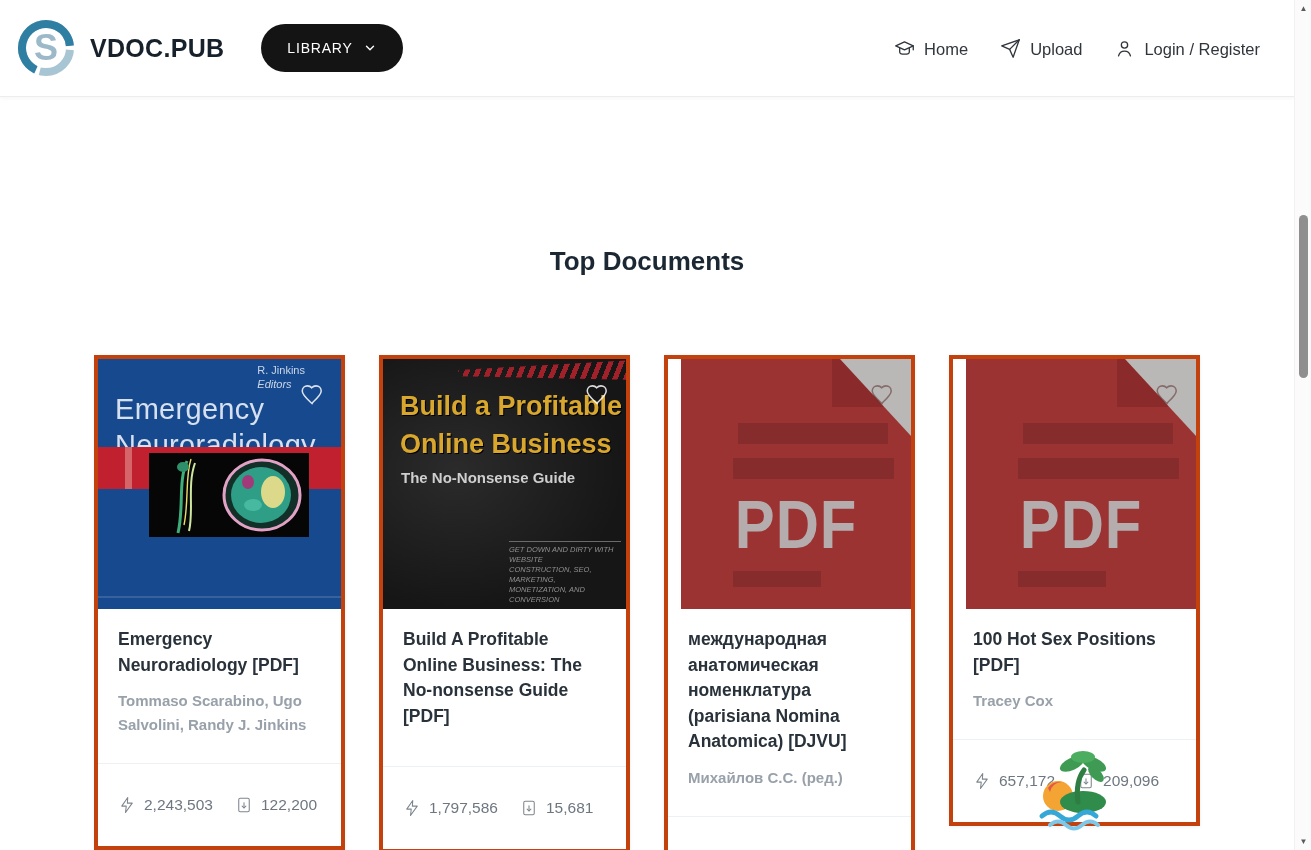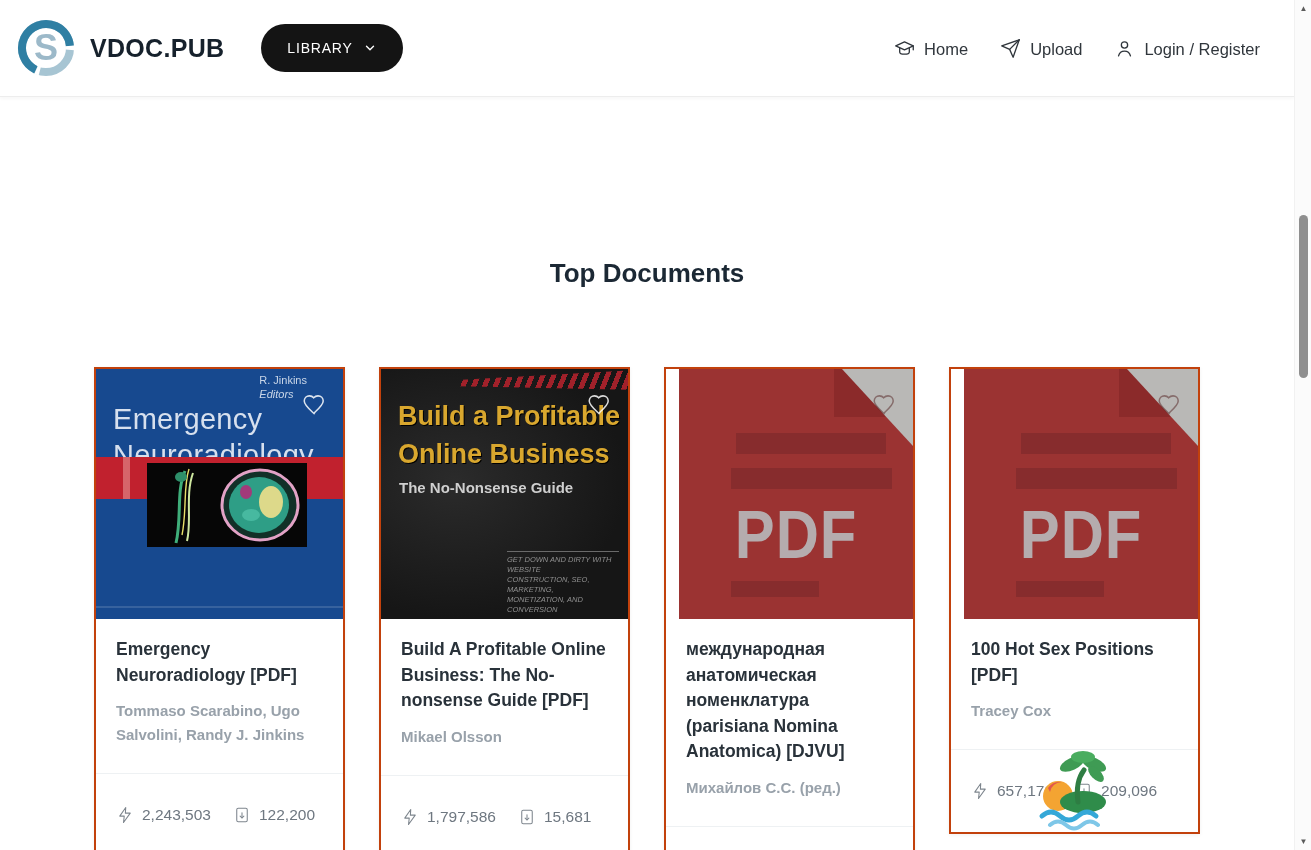--- a/index.html
+++ b/index.html
@@ -23,24 +23,24 @@
            font-family:inherit; cursor:pointer; }
   .nav { margin-left:auto; display:flex; align-items:center; gap:32px; }
   .nav-item { display:flex; align-items:flex-end; gap:9px; font-size:16.5px;
            color:#30363c; cursor:pointer; }
   .nav-item svg { width:21px; height:21px; stroke:#2f353b; fill:none;
            stroke-width:1.5; stroke-linecap:round; stroke-linejoin:round; }
 
   
   main { padding-top:145px; }
   .section-title { text-align:center; font-size:26px; font-weight:bold;
-           color:#1b2834; margin:16px 0 78px; }
+           color:#1b2834; margin:4px 0 78px; }
   .cards { width:1106px; margin:0 auto; display:flex; gap:34px;
            align-items:flex-start; }
-  .card { width:251px; background:#fff; border:2px solid #c2410c;
+  .card { width:251px; background:#fff; border:4px solid #c2410c;
           box-shadow:0 1px 4px rgba(0,0,0,.06); }
   .cover { height:250px; position:relative; overflow:hidden; cursor:pointer; }
   .heart-btn { position:absolute; top:22px; right:16px; width:26px; height:26px;
           cursor:pointer; z-index:5; }
   .heart-btn svg { width:26px; height:26px; fill:none; stroke-width:1.4; }
   .heart-light svg { stroke:rgba(255,255,255,.85); }
   .heart-dark  svg { stroke:rgba(70,15,15,.45); }
 
   .card-body { padding:18px 20px 26px;font-weight:bold; }
   .card-title { font-size:17.5px; line-height:25.5px; color:#29323a;
@@ -234,21 +234,20 @@
             <div>MONETIZATION, AND CONVERSION</div>
           </div>
           <div class="heart-btn heart-light">
             <svg viewBox="0 0 24 24">
               <path d="M12 20.8 l-1.3-1.2 C6 15.4 3 12.6 3 9.3 3 6.6 5.1 4.5 7.8 4.5 c1.5 0 3 .7 3.9 1.8 1-1.1 2.4-1.8 4-1.8 2.7 0 4.8 2.1 4.8 4.8 0 3.3-3 6.1-7.7 10.3 z"></path>
             </svg>
           </div>
         </div>
         <div class="card-body">
           <div class="card-title">Build A Profitable Online Business: The No-nonsense Guide [PDF]</div>
-          <div class="card-authors">Mikael Olsson</div>
         </div>
         <div class="card-footer">
           <div class="stat">
             <svg viewBox="0 0 24 24">
               <path d="M13 2 L5 13.5 h6 L10 22 19 9.5 h-6.5 z"></path>
             </svg>
             <span>1,797,586</span>
           </div>
           <div class="stat">
             <svg viewBox="0 0 24 24">

